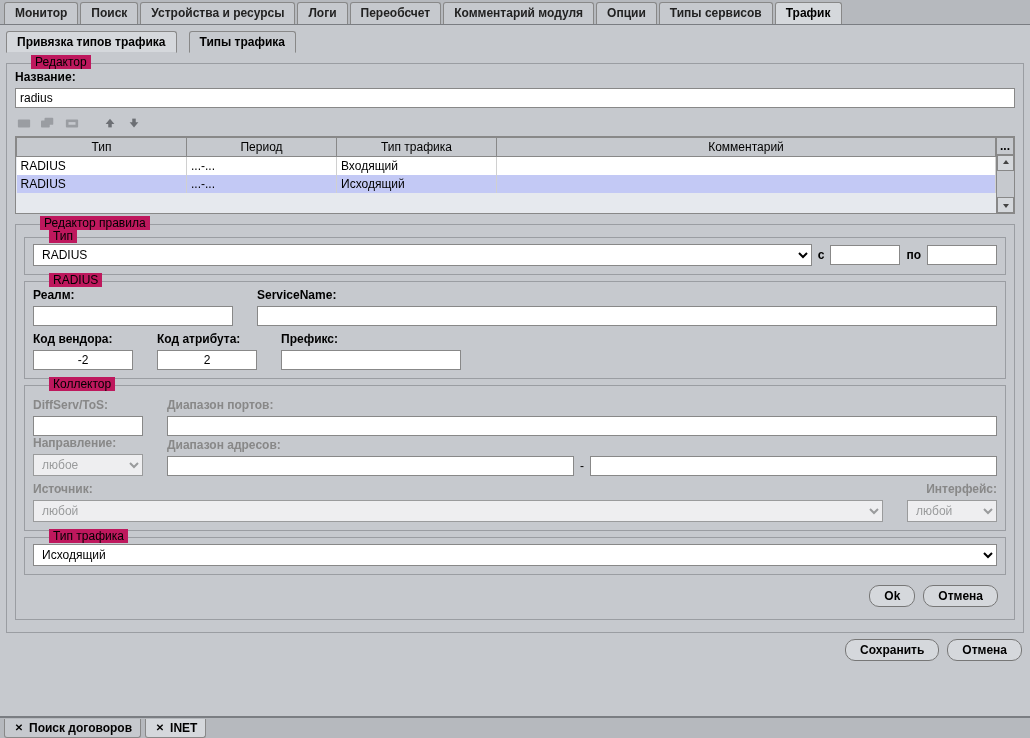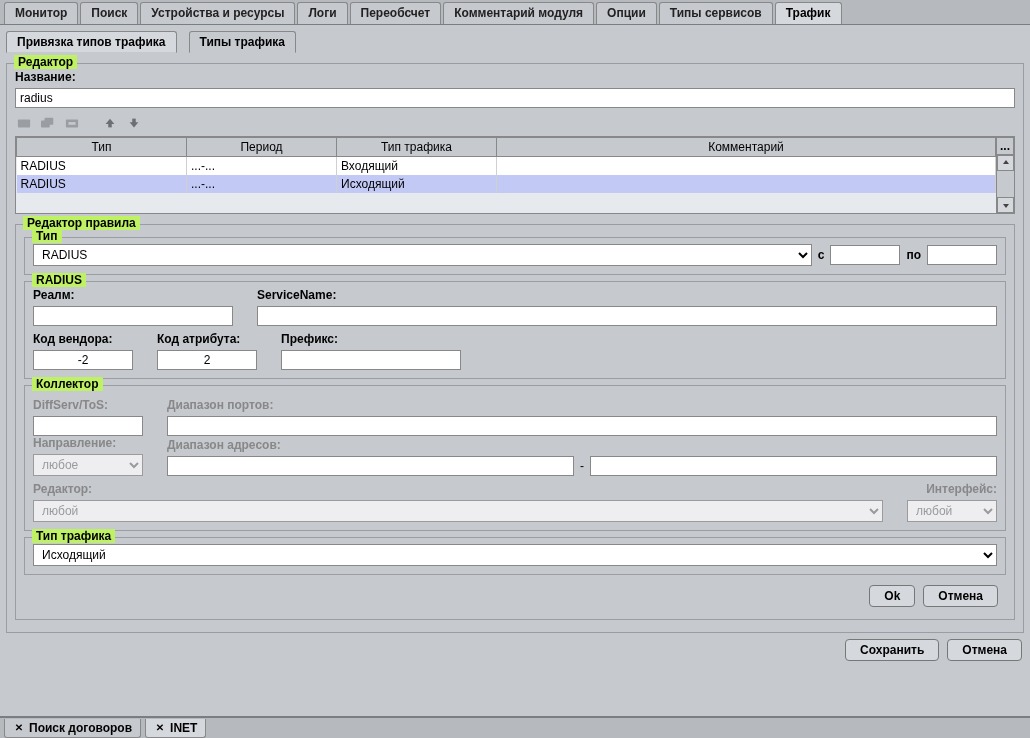--- a/index.html
+++ b/index.html
@@ -59,24 +59,24 @@
   .fs {
     border:1px solid #9a9da2;
     margin:4px 6px 6px 6px;
     padding:6px 8px 8px 8px;
     position:relative;
     background:#c6c9ce;
   }
   .fs > .legend {
     position:absolute;
     top:-9px;
-    left:7px;
-    background:#bef264;
+    left:24px;
+    background:#be185d;
     padding:0 4px;
-    font-weight:bold;
+    font-weight:normal;
   }
   .fs.inner {
     margin:6px 0 4px 0;
   }
   .row { display:flex; align-items:center; gap:6px; }
   .lbl { font-weight:bold; }
   input[type="text"], textarea, select.big, .textfield {
     border:1px solid #888;
     background:#fff;
     font:inherit;
@@ -152,21 +152,21 @@
   .smallnum { width:100px; text-align:center; }
 
   
   .btn {
     border:1px solid #777;
     background:#d5d8dc;
     padding:3px 14px;
     font:inherit;
     font-weight:bold;
     cursor:pointer;
-    border-radius:4px;
+    border-radius:10px;
   }
   .btnrow { display:flex; justify-content:flex-end; gap:8px; margin:4px 8px 4px 0;}
   
   
   .bottombar {
     position:absolute;
     left:0; right:0; bottom:0;
     height:22px;
     border-top:2px solid #7a7d82;
     background:#b6b9be;
@@ -370,21 +370,21 @@
               <div class="row">
                 <input type="text" class="textfield fill" disabled="" value="" style="">
                 <span>-</span>
                 <input type="text" class="textfield fill" disabled="" value="" style="">
               </div>
             </div>
           </div>
 
           <div class="hstack" style="margin-top:6px; align-items:flex-end">
             <div class="col-flex fill">
-              <span class="lbl">Редактор:</span>
+              <span class="lbl">Источник:</span>
               <select class="big" disabled=""><option>любой</option></select>
             </div>
             <div class="col-flex" style="width:90px">
               <span class="lbl" style="text-align:right">Интерфейс:</span>
               <select class="big" disabled=""><option>любой</option></select>
             </div>
           </div>
         </div>
 
         <div class="fs inner">

